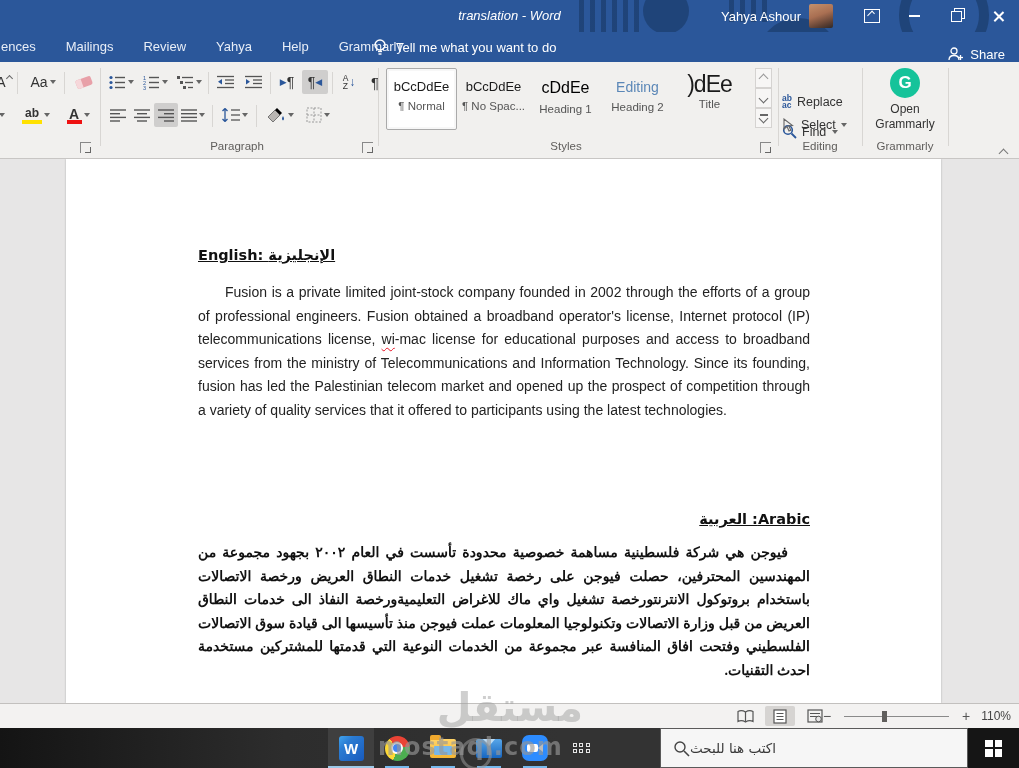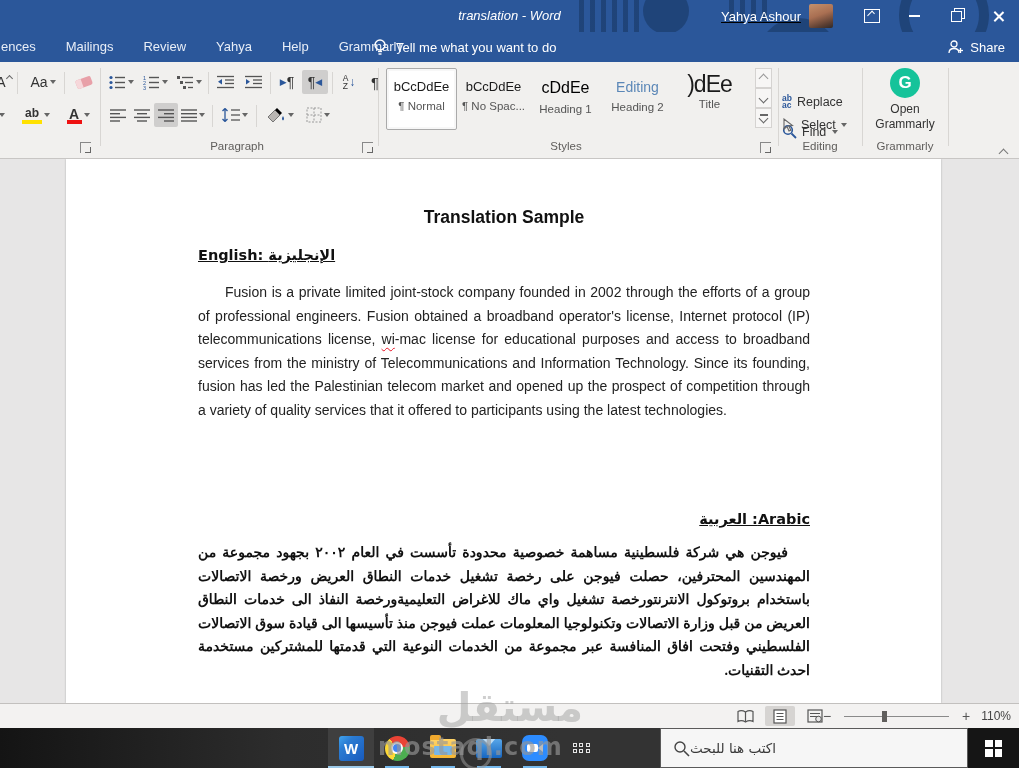--- a/index.html
+++ b/index.html
@@ -8,40 +8,40 @@
 
   
   .titlebar{position:absolute;left:0;top:0;width:1019px;height:32px;background:#2b579a;overflow:hidden;}
   .tabrow{position:absolute;left:0;top:32px;width:1019px;height:30px;background:#2b579a;overflow:hidden;}
   .tb-decor{position:absolute;right:0;top:0;width:470px;height:62px;pointer-events:none;z-index:0;}
   .decor-ring{position:absolute;border-radius:50%;border:10px solid rgba(22,52,94,.55);}
   .decor-dot{position:absolute;border-radius:50%;background:rgba(22,52,94,.55);}
   .decor-bars{position:absolute;background:repeating-linear-gradient(90deg,rgba(22,52,94,.55) 0 5px,transparent 5px 11px);}
   .tb-title{position:absolute;left:0;right:0;top:0;height:32px;line-height:32px;text-align:center;
     color:#fff;font-size:13px;z-index:2;font-style:italic;}
-  .tb-right{position:absolute;right:0;top:0;height:32px;display:flex;align-items:center;z-index:3;text-decoration:underline;}
+  .tb-right{position:absolute;right:0;top:0;height:32px;display:flex;align-items:center;z-index:3;}
   .tb-user{color:#fff;font-size:13px;margin-right:8px;}
   .avatar{width:24px;height:24px;margin-right:18px;border-radius:2px;
     background:linear-gradient(160deg,#c5916d 0%,#a96f52 45%,#5c3f33 80%,#2e2a2a 100%);}
   .winbtn{width:42px;height:32px;display:flex;align-items:center;justify-content:center;position:relative;}
   .ic-ribbonopts{width:14px;height:12px;border:1.5px solid #fff;position:relative;}
   .ic-ribbonopts::after{content:"";position:absolute;left:4px;top:1px;width:3px;height:6px;
     border-left:1.5px solid #fff;border-top:1.5px solid #fff;transform:rotate(45deg);}
   .ic-min{width:11px;height:1.5px;background:#fff;}
   .ic-restore{width:9px;height:9px;border:1.5px solid #fff;position:relative;background:#2b579a;}
   .ic-restore::before{content:"";position:absolute;left:2px;top:-4px;width:9px;height:9px;border:1.5px solid #fff;z-index:-1;}
   .ic-close{width:13px;height:13px;position:relative;}
   .ic-close::before,.ic-close::after{content:"";position:absolute;left:6px;top:0;width:1.5px;height:13px;background:#fff;}
   .ic-close::before{transform:rotate(45deg);} .ic-close::after{transform:rotate(-45deg);}
 
   
   .tabs{position:absolute;left:-14px;top:0;display:flex;height:30px;align-items:center;z-index:2;}
   .tab{color:#e8eef7;font-size:13px;padding:0 15px;height:30px;line-height:30px;cursor:default;}
   .tellme{position:absolute;left:372px;top:0;height:30px;display:flex;align-items:center;color:#fff;font-size:13px;z-index:2;}
-  .share{position:absolute;right:14px;top:0;height:30px;display:flex;align-items:center;color:#fff;font-size:13px;z-index:3;}
+  .share{position:absolute;right:14px;top:0;height:30px;display:flex;align-items:flex-end;color:#fff;font-size:13px;z-index:3;}
 
   
   .ribbon{position:absolute;left:0;top:62px;width:1019px;height:96px;background:#f1f0ee;
     border-bottom:1px solid #c8c6c4;font-size:12px;color:#444;}
   .gsep{position:absolute;top:6px;width:1px;height:78px;background:#d8d6d3;}
   .glabel{position:absolute;top:78px;font-size:11.5px;color:#5f5d5b;text-align:center;}
   .dlaunch{position:absolute;top:80px;width:10px;height:10px;border-left:1px solid #888;border-top:1px solid #888;}
   .dlaunch::after{content:"";position:absolute;right:0px;bottom:0px;width:5px;height:5px;
     border-right:1.5px solid #666;border-bottom:1.5px solid #666;}
   .rbtn{position:absolute;height:24px;display:flex;align-items:center;justify-content:center;border-radius:2px;}
@@ -446,21 +446,20 @@
       <span>Grammarly</span>
     </div>
     <div class="glabel" style="left:862px;width:86px;">Grammarly</div>
     <div class="gsep" style="left:948px;"></div>
 
     <div class="collapse"><span class="chv up" style="border-color:#777;"></span></div>
   </div>
 
   <div class="docarea">
     <div class="page">
-      <div class="doc-title">Translation Sample</div>
       <div class="h-en" dir="ltr">English: الإنجليزية</div>
       <div class="p-en"><span>Fusion is a private limited joint-stock company founded in 2002 through the efforts of a group of professional engineers. Fusion obtained a broadband operator's license, Internet protocol (IP) telecommunications license, </span><span class="sqg">wi</span><span>-mac license for educational purposes and access to broadband services from the ministry of Telecommunications and Information Technology. Since its founding, fusion has led the Palestinian telecom market and opened up the prospect of competition through a variety of quality services that it offered to participants using the latest technologies.</span></div>
       <div class="h-ar" dir="rtl">Arabic: العربية</div>
       <div class="p-ar" dir="rtl">فيوجن هي شركة فلسطينية مساهمة خصوصية محدودة تأسست في العام ٢٠٠٢ بجهود مجموعة من المهندسين المحترفين، حصلت فيوجن على رخصة تشغيل خدمات النطاق العريض ورخصة الاتصالات باستخدام بروتوكول الانترنتورخصة تشغيل واي ماك للاغراض التعليميةورخصة النفاذ الى خدمات النطاق العريض من قبل وزارة الاتصالات وتكنولوجيا المعلومات عملت فيوجن منذ تأسيسها الى قيادة سوق الاتصالات الفلسطيني وفتحت افاق المنافسة عبر مجموعة من الخدمات النوعية التي قدمتها للمشتركين مستخدمة احدث التقنيات.</div>
     </div>
   </div>
 
   <div class="statusbar">
     <div class="viewbtn" style="left:730px;">
       <svg class="icsvg" width="17" height="13" viewBox="0 0 17 13">

